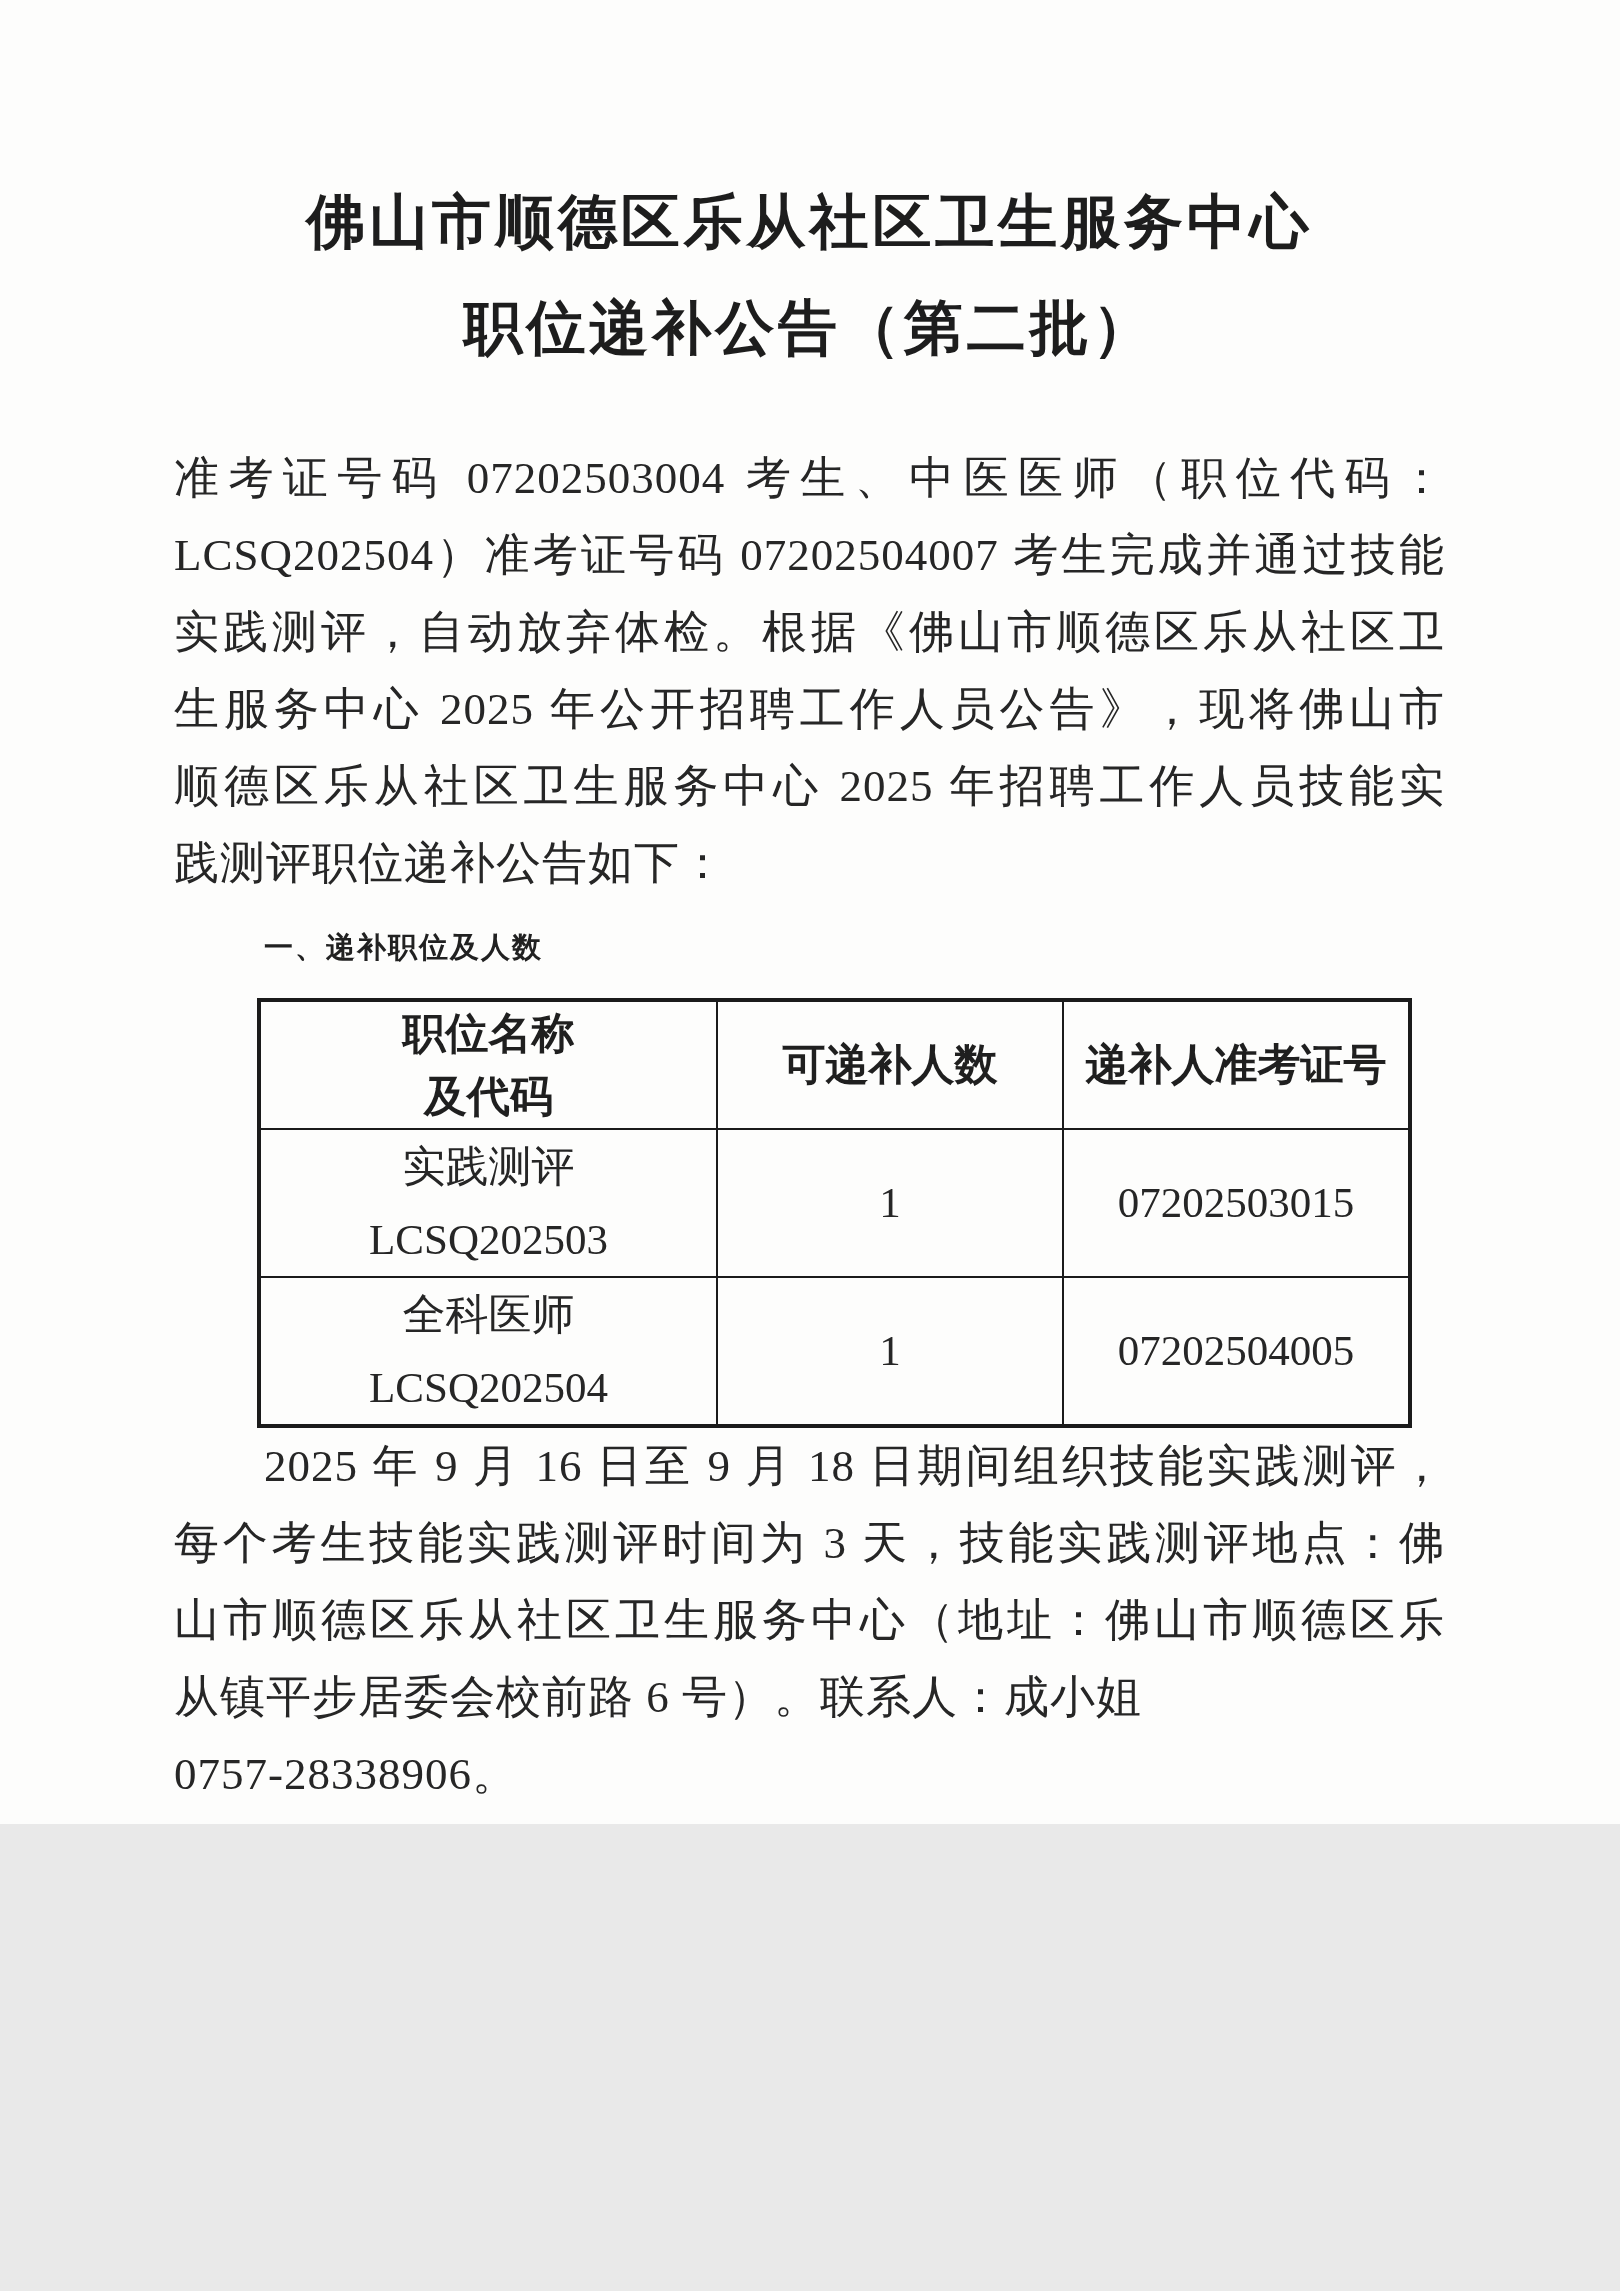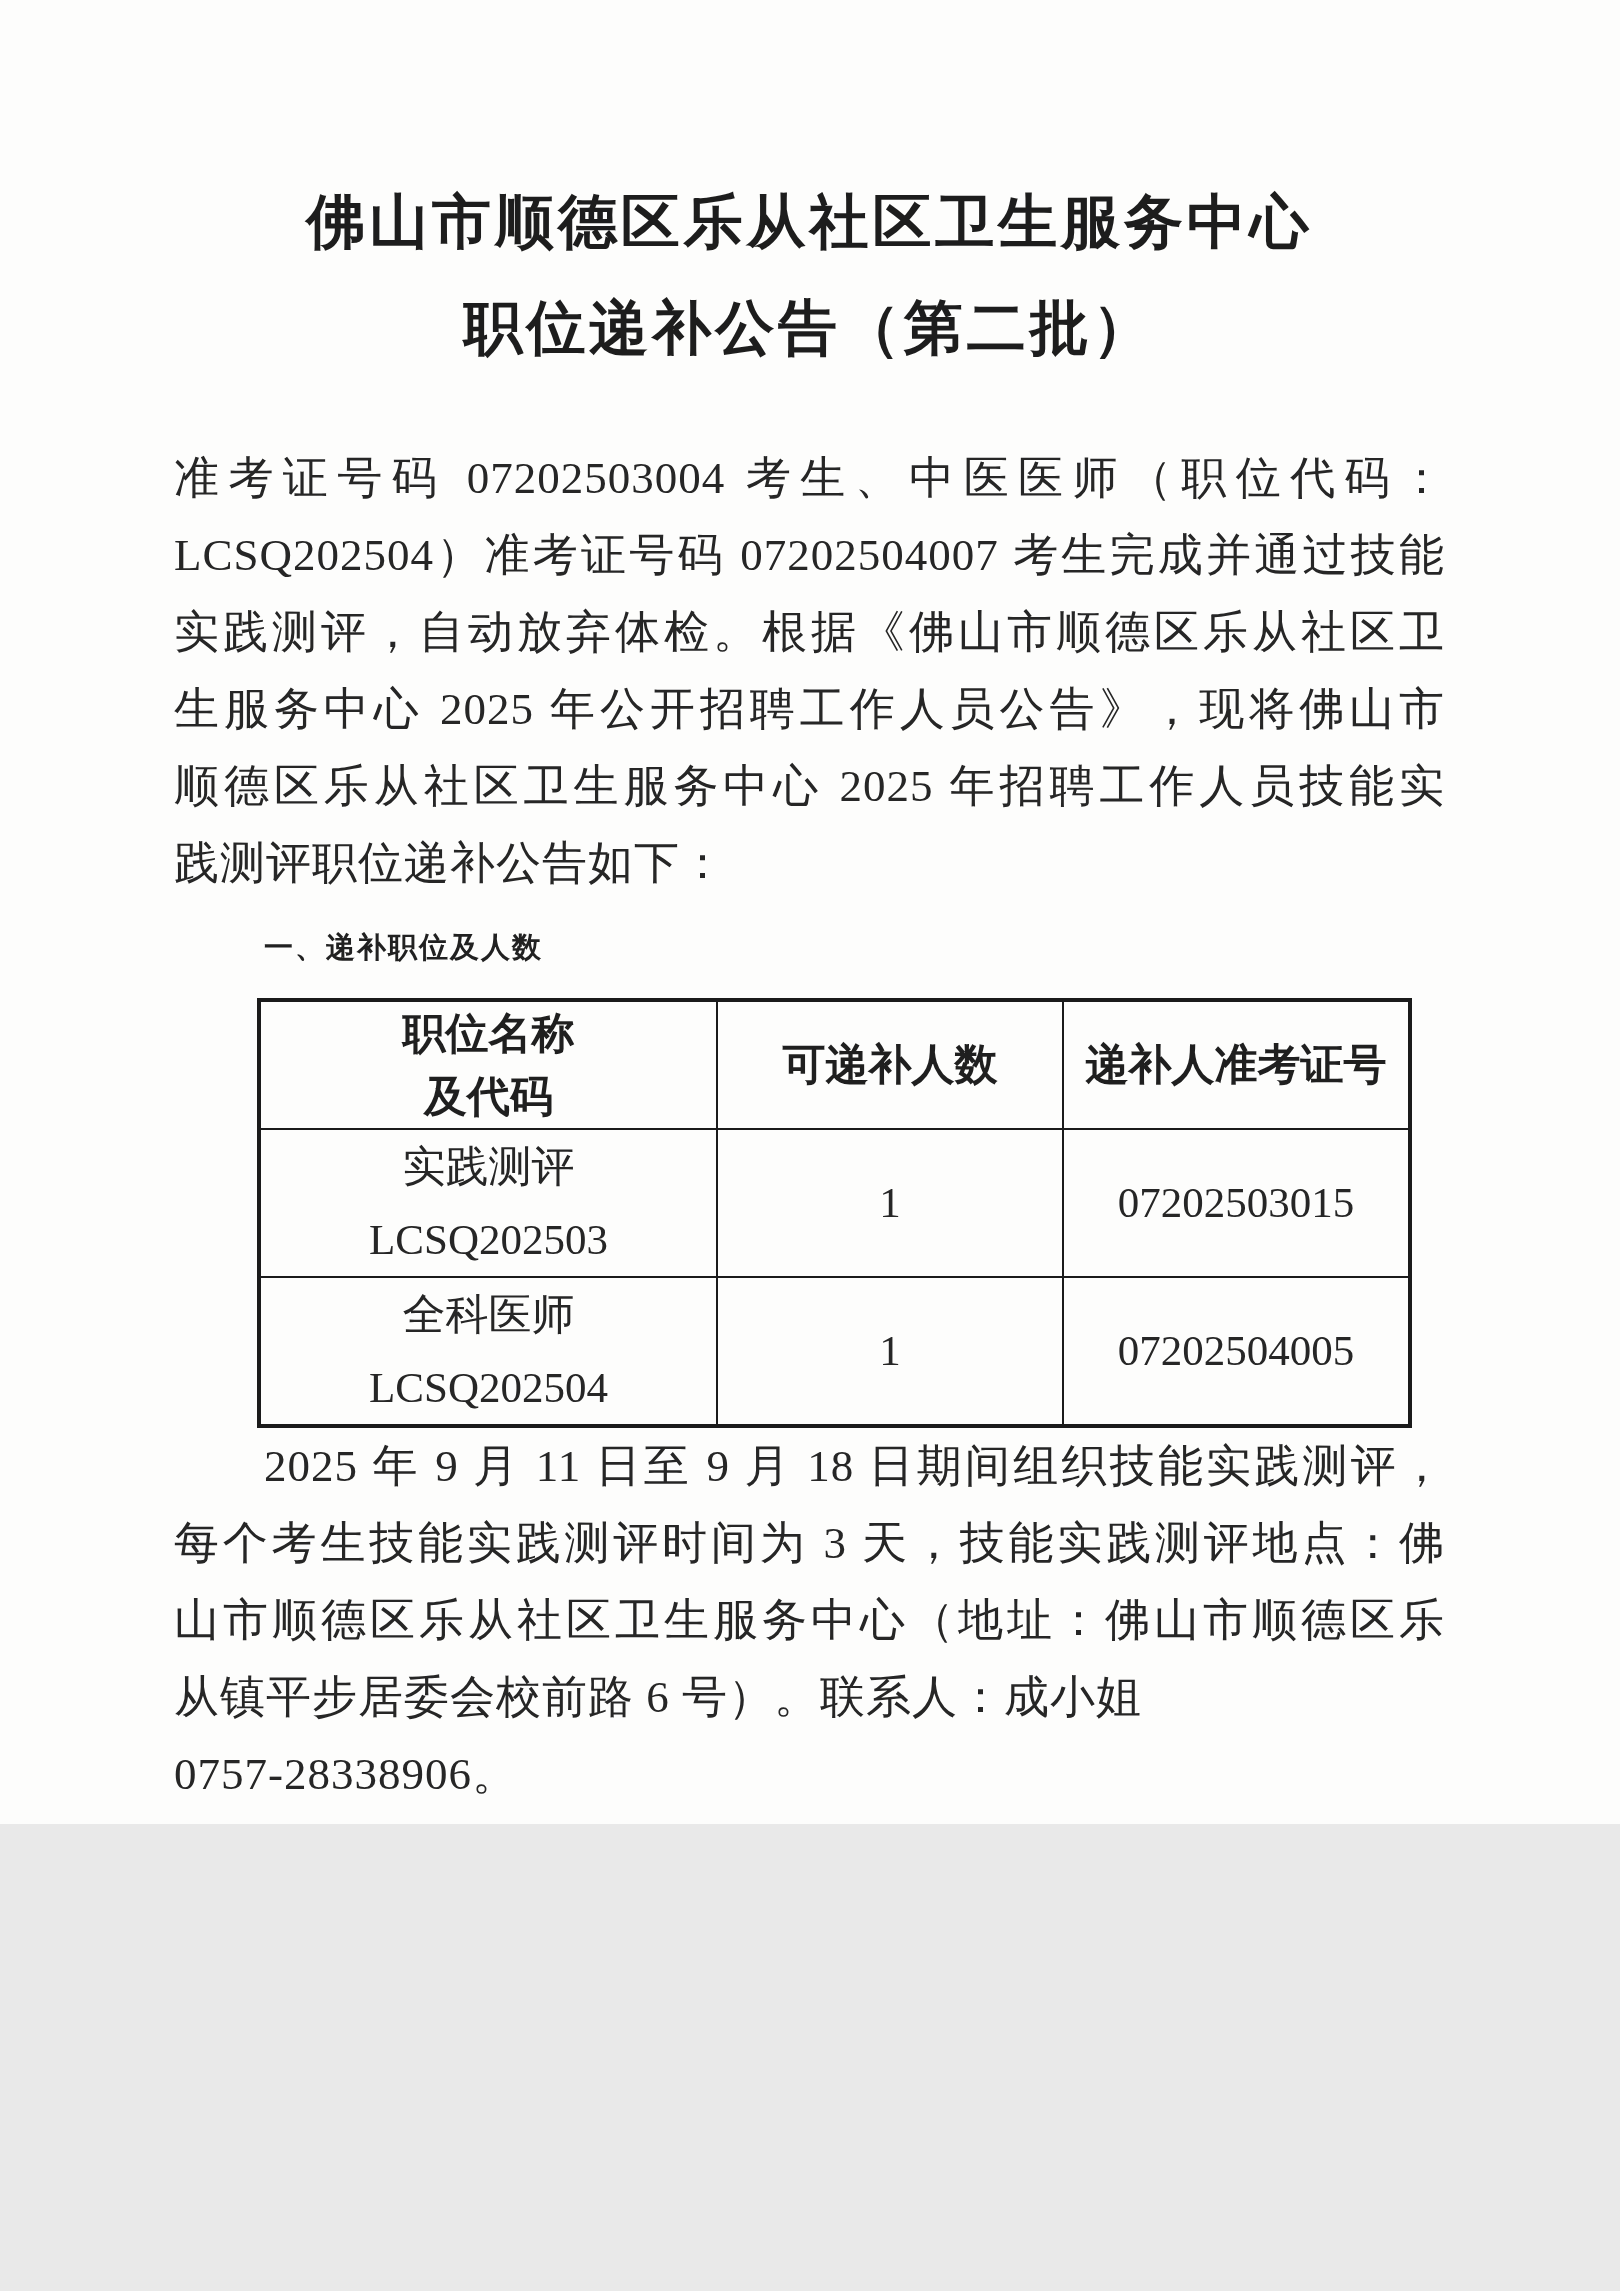--- a/index.html
+++ b/index.html
@@ -120,21 +120,21 @@
           <div>LCSQ202504</div>
         </td>
         <td>1</td>
         <td>07202504005</td>
       </tr>
     </tbody>
       </table>
 
 
     <div class="para">
-      <div class="line indent fill">2025 年 9 月 11 日至 9 月 18 日期间组织技能实践测评，</div>
+      <div class="line indent fill">2025 年 9 月 16 日至 9 月 18 日期间组织技能实践测评，</div>
       <div class="line fill">每个考生技能实践测评时间为 3 天，技能实践测评地点：佛</div>
       <div class="line fill">山市顺德区乐从社区卫生服务中心（地址：佛山市顺德区乐</div>
       <div class="line">从镇平步居委会校前路 6 号）。联系人：成小姐</div>
       <div class="line">0757-28338906。</div>
     </div>
 
     <div class="heading h3">三、递补要求</div>
 
   </div>
 

